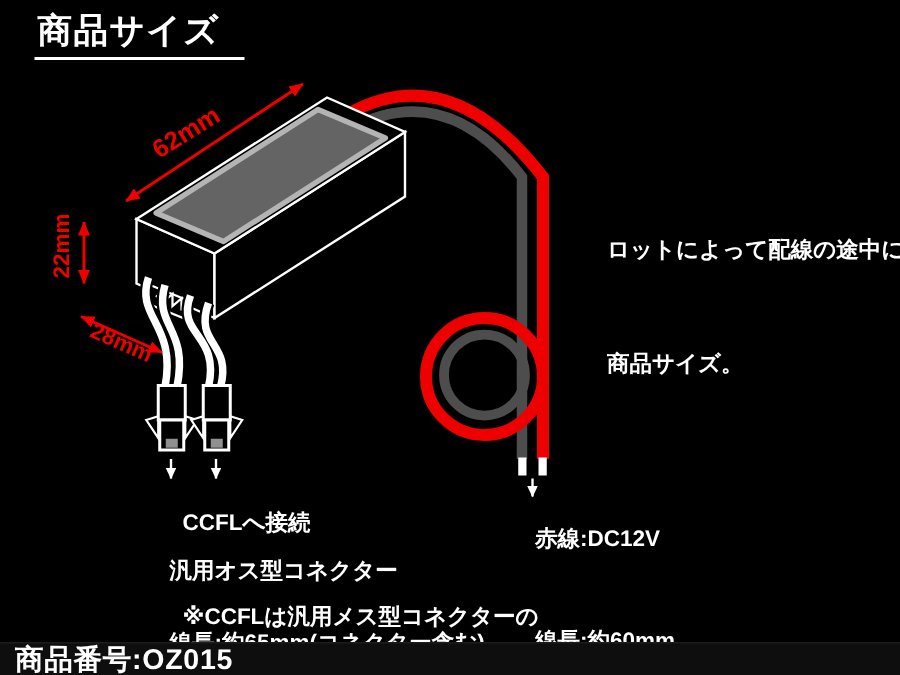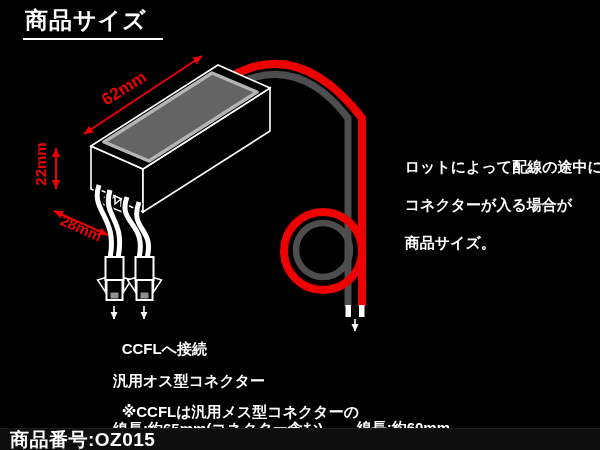--- a/index.html
+++ b/index.html
@@ -119,36 +119,36 @@
       <line x1="56" y1="148" x2="56" y2="189" stroke="#ee0000" stroke-width="2" marker-start="url(#ra)" marker-end="url(#ra)"></line>
       <line x1="54" y1="211" x2="108" y2="235" stroke="#ee0000" stroke-width="2" marker-start="url(#ra)" marker-end="url(#ra)"></line>
       <text transform="translate(127,93) rotate(-32)" text-anchor="middle" fill="#ee0000" font-size="17" font-weight="bold">62mm</text>
       <text transform="translate(46,164) rotate(-90)" text-anchor="middle" fill="#ee0000" font-size="15" font-weight="bold">22mm</text>
       <text transform="translate(79,233) rotate(24)" text-anchor="middle" fill="#ee0000" font-size="15" font-weight="bold">28mm</text>
     </g>
   </svg>
 
   <div class="note note-lot">
     <span>ロットによって配線の途中に</span><br>
-    <span>コネクターが入る場合が</span><br>
+    <br>
     <span>商品サイズ。</span>
   </div>
 
   <div class="note note-ccfl">
     <span>CCFLへ接続</span>
     <span class="ind">汎用オス型コネクター</span>
     <span class="ind">線長:約65mm(コネクター含む)</span>
   </div>
   <div class="note note-ccfl-warn">
     <span>※CCFLは汎用メス型コネクターの</span>
     <span class="ind">ものをご使用ください。</span>
   </div>
 
   <div class="note note-power">
-    <br>
+    <span>赤線:DC12V</span><br>
     <br>
     <span>線長:約60mm</span>
   </div>
 
   <div class="footer">
     <span>商品番号:OZ015</span>
   </div>
 
 </div>
 

